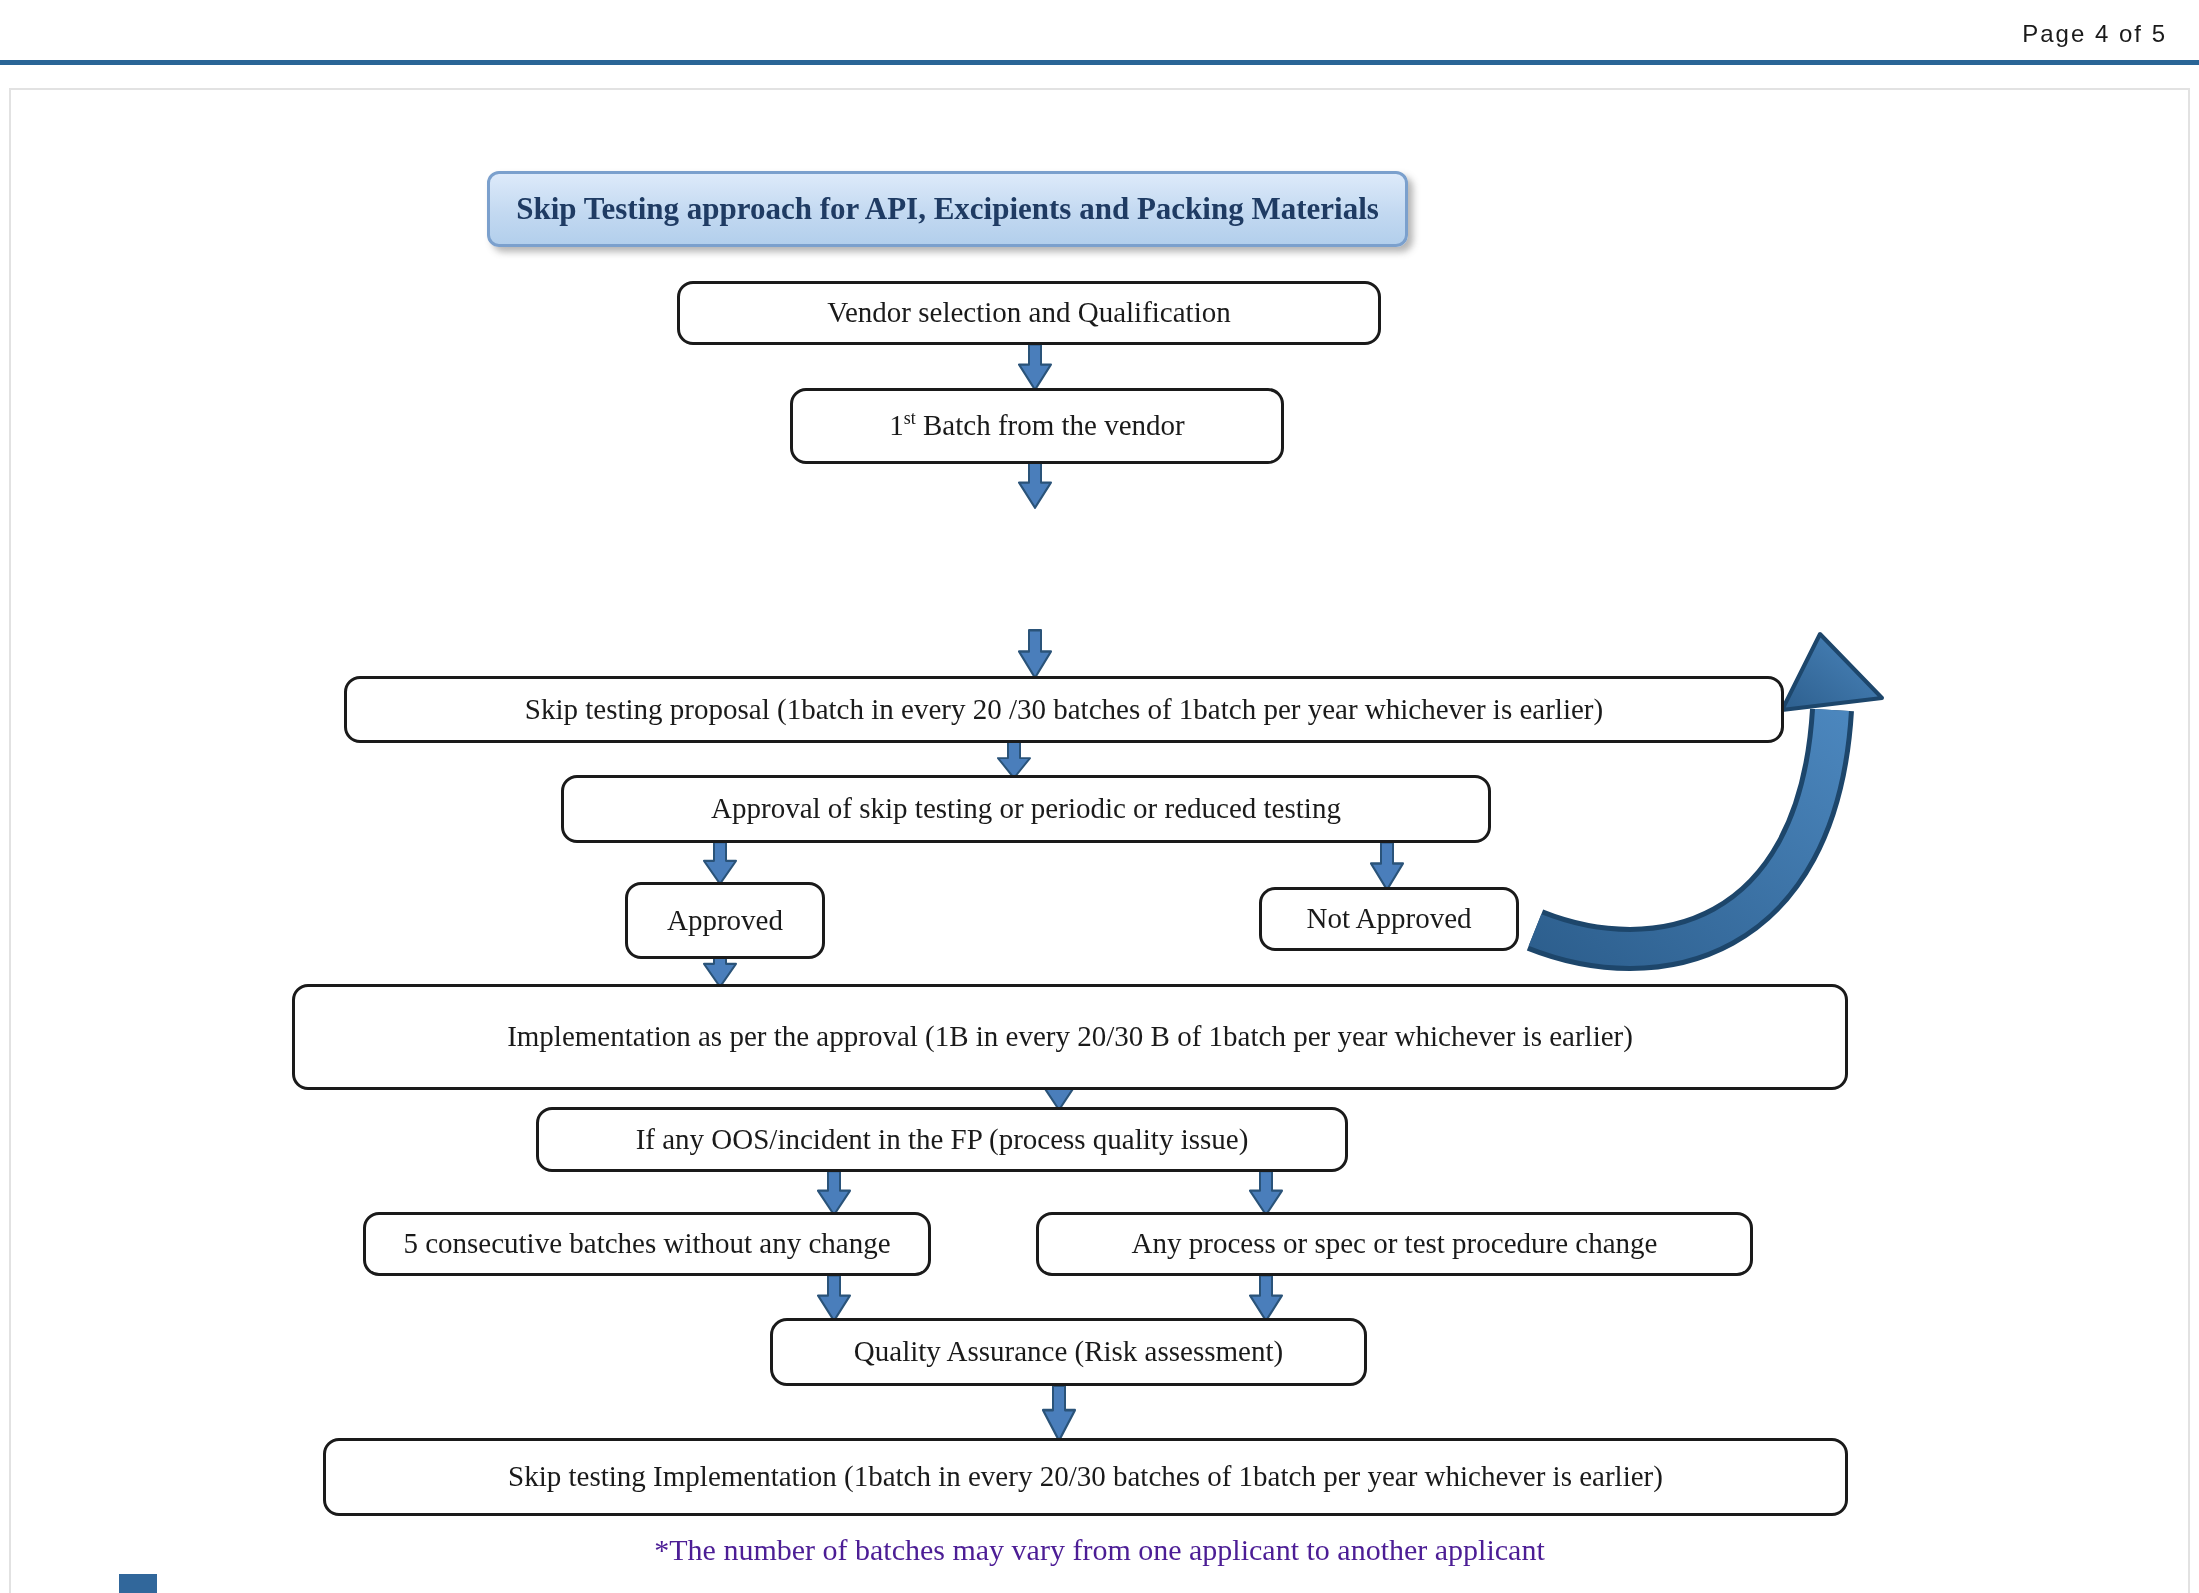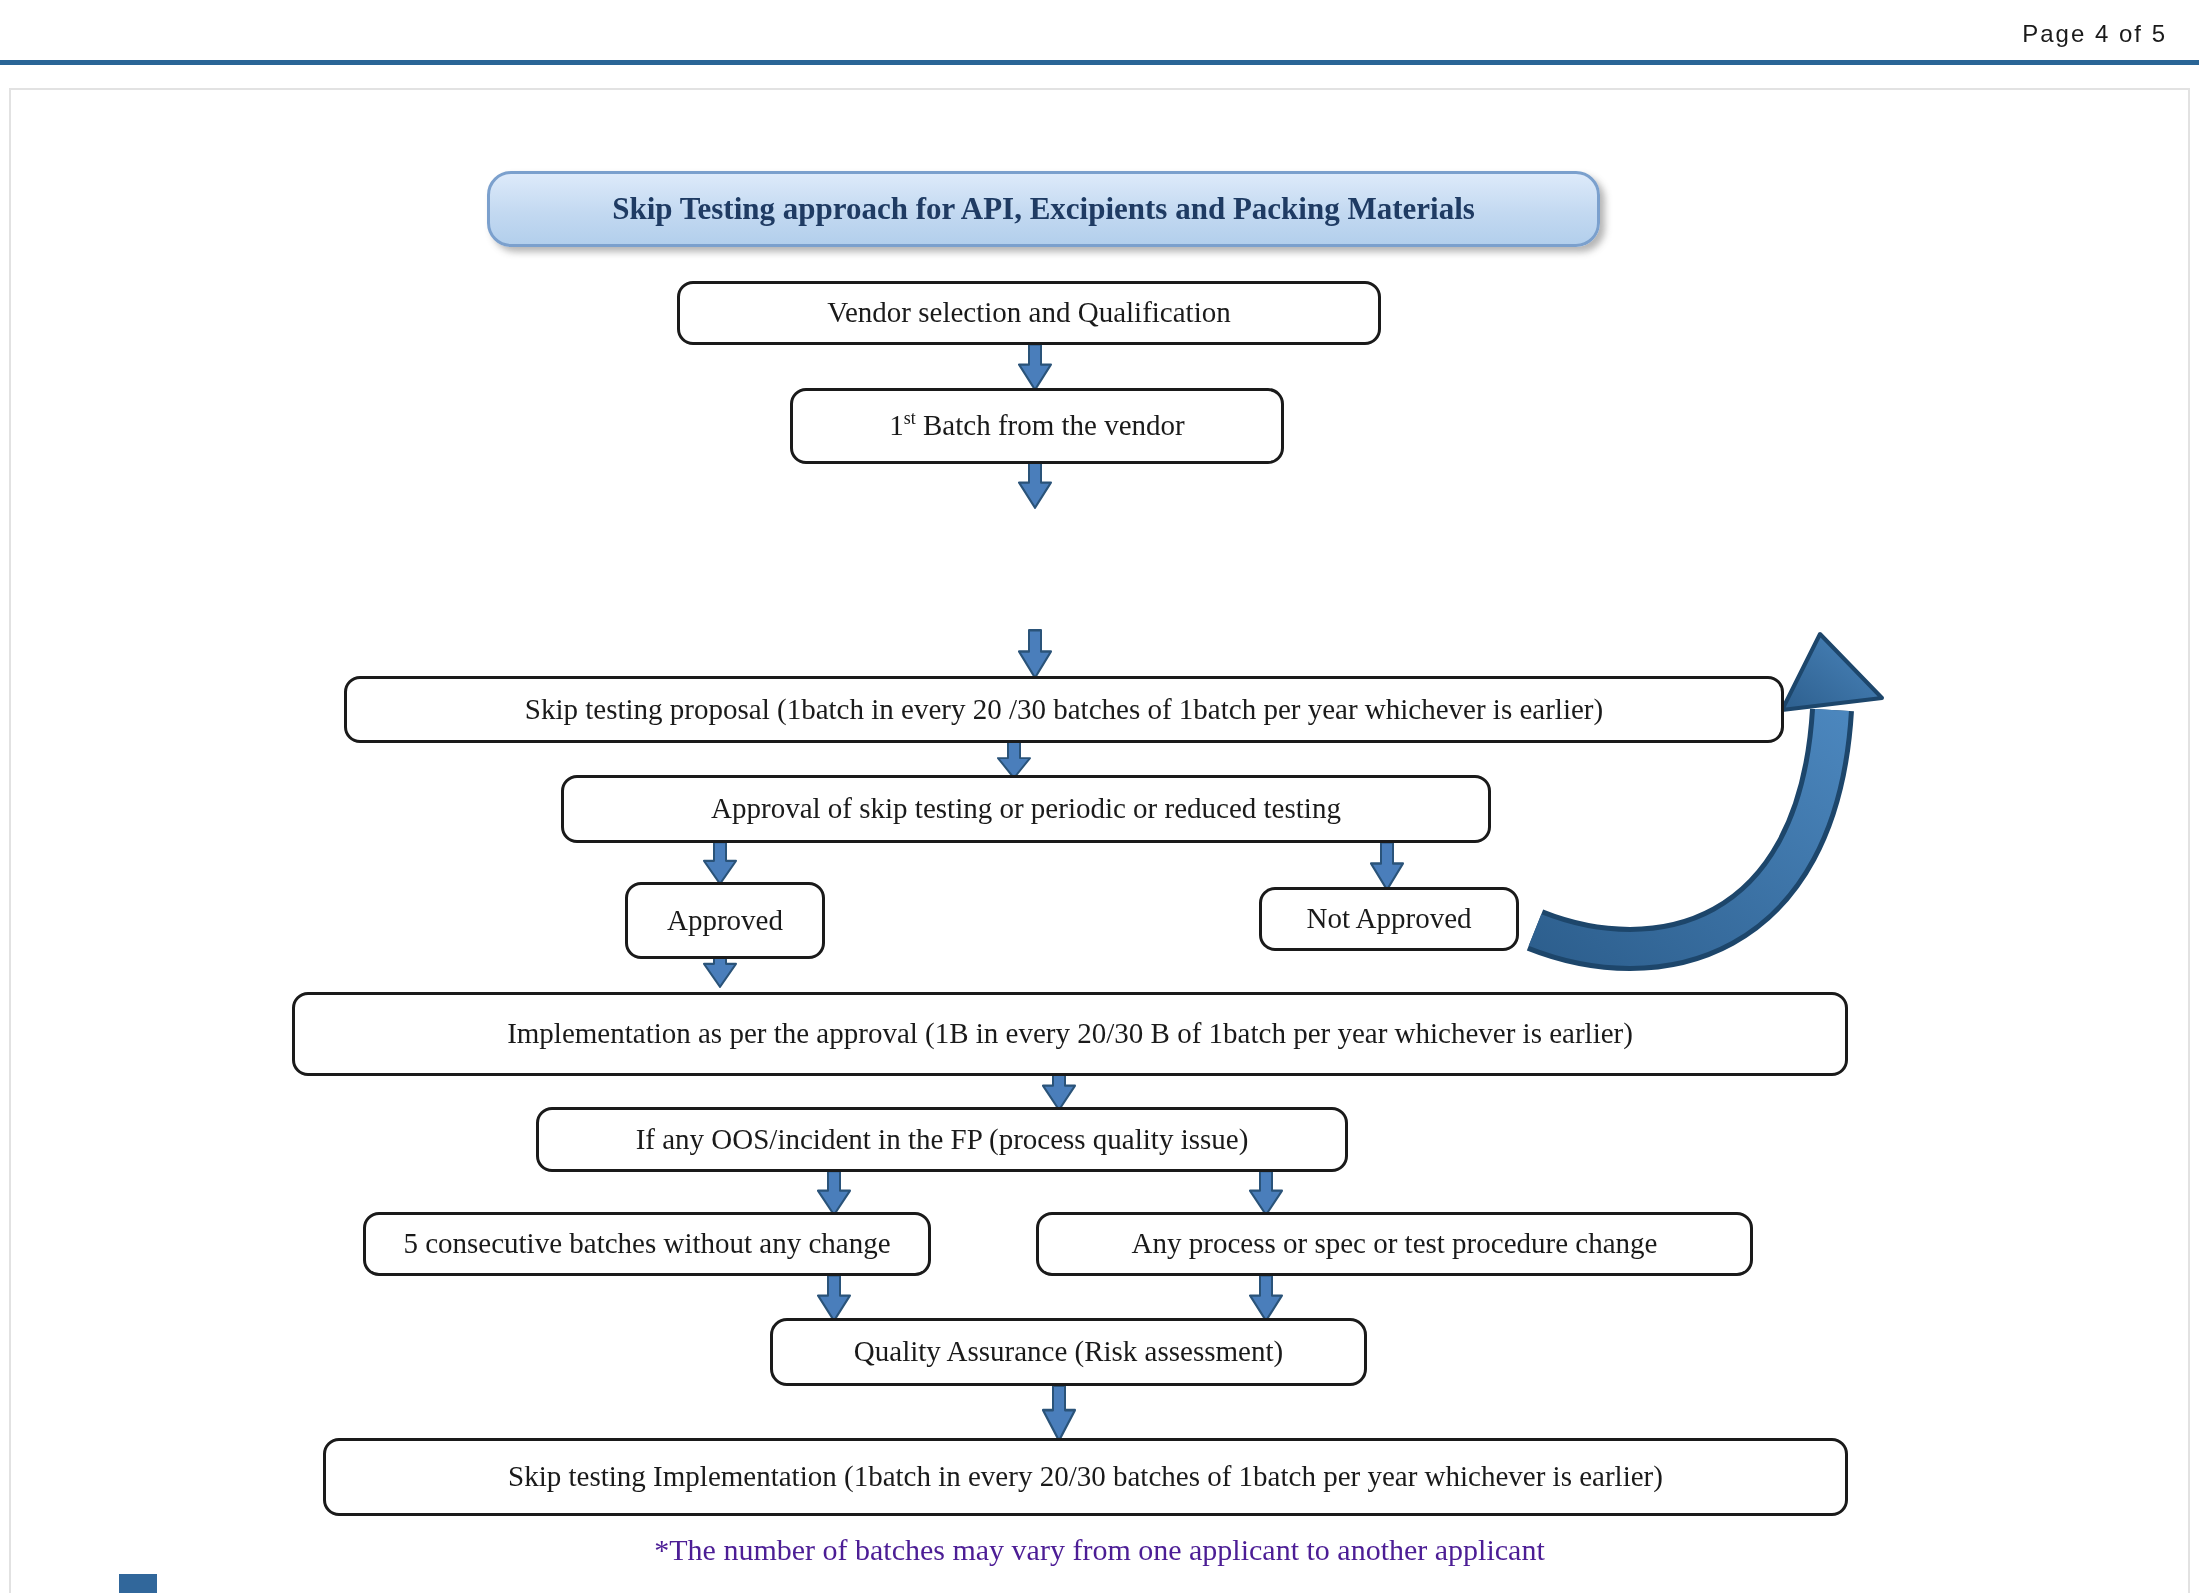--- a/index.html
+++ b/index.html
@@ -12,22 +12,22 @@
     position:absolute; top:20px; right:32px;
     font-family:"Liberation Sans", sans-serif; font-size:24px; color:#1a1a1a;
     letter-spacing:2px;
   }
   .header-rule { position:absolute; top:60px; left:0; width:2199px; height:5px; background:#2a6596; }
   .frame-top   { position:absolute; top:88px; left:9px; width:2181px; height:2px; background:#e2e2e2; }
   .frame-left  { position:absolute; top:88px; left:9px; width:2px; bottom:0; background:#e2e2e2; }
   .frame-right { position:absolute; top:88px; right:9px; width:2px; bottom:0; background:#e2e2e2; }
 
   .title-box {
-    position:absolute; left:487px; top:171px; width:1113px; height:76px;
-    border:3px solid #7ba0cd; border-radius:24px;
+    position:absolute; left:487px; top:171px; width:921px; height:76px;
+    border:3px solid #7ba0cd; border-radius:12px;
     background:linear-gradient(#ddeafa 0%, #c3d9f1 55%, #b3cfec 100%);
     box-shadow:5px 5px 7px rgba(90,90,90,.45);
     display:flex; align-items:center; justify-content:center;
     font-size:31px; font-weight:bold; color:#1f3b63; z-index:3;
   }
 
   .node {
     position:absolute; background:#ffffff; border:3.5px solid #1a1a1a; border-radius:16px;
     display:flex; align-items:center; justify-content:center; text-align:center;
     font-size:29px; line-height:1.3; padding:0 14px; z-index:2;
@@ -66,21 +66,21 @@
 
 
   <div class="node" style="left:344px; top:676px; width:1440px; height:67px;">Skip testing proposal (1batch in every 20 /30 batches of 1batch per year whichever is earlier)</div>
 
   <div class="node" style="left:561px; top:775px; width:930px; height:68px;">Approval of skip testing or periodic or reduced testing</div>
 
   <div class="node" style="left:625px; top:882px; width:200px; height:77px;">Approved</div>
 
   <div class="node" style="left:1259px; top:887px; width:260px; height:64px;">Not Approved</div>
 
-  <div class="node" style="left:292px; top:984px; width:1556px; height:84px;margin-top:8px;">Implementation as per the approval (1B in every 20/30 B of 1batch per year whichever is earlier)</div>
+  <div class="node" style="left:292px; top:984px; width:1556px; height:106px;">Implementation as per the approval (1B in every 20/30 B of 1batch per year whichever is earlier)</div>
 
   <div class="node" style="left:536px; top:1107px; width:812px; height:65px;">If any OOS/incident in the FP (process quality issue)</div>
 
   <div class="node" style="left:363px; top:1212px; width:568px; height:64px;">5 consecutive batches without any change</div>
 
   <div class="node" style="left:1036px; top:1212px; width:717px; height:64px;">Any process or spec or test procedure change</div>
 
   <div class="node" style="left:770px; top:1318px; width:597px; height:68px;border-radius:17px;">Quality Assurance (Risk assessment)</div>
 
   <div class="node" style="left:323px; top:1438px; width:1525px; height:78px;">Skip testing Implementation (1batch in every 20/30 batches of 1batch per year whichever is earlier)</div>

